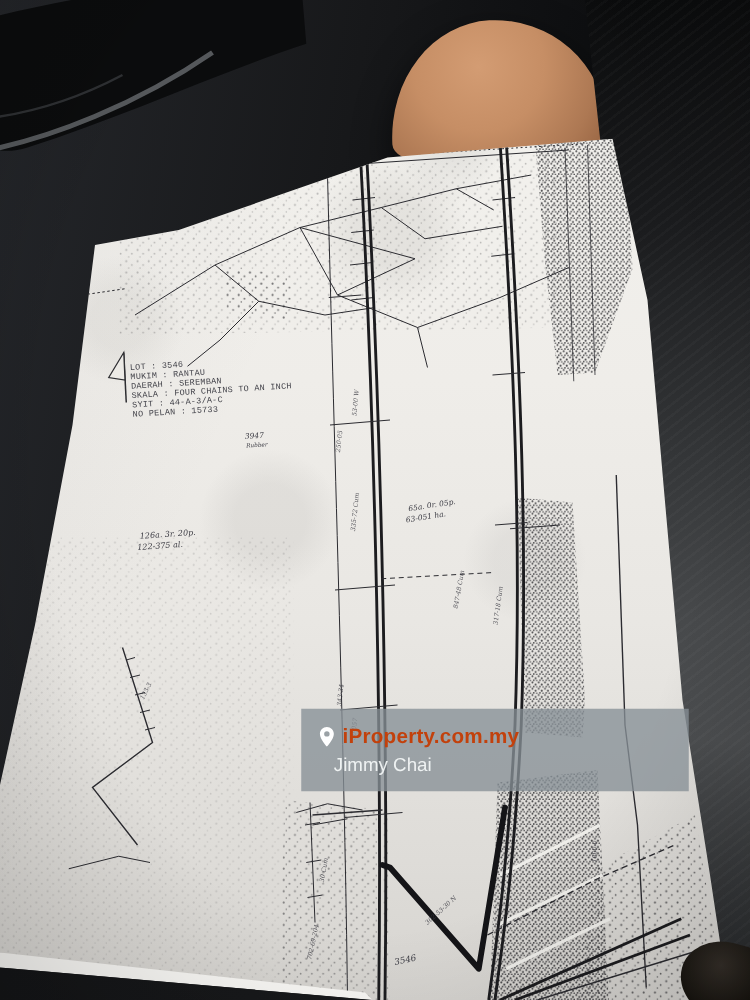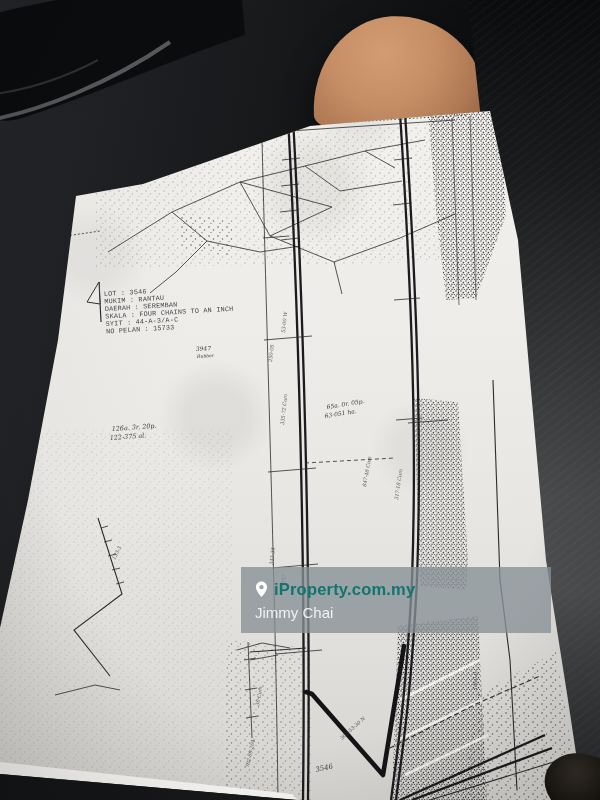--- a/index.html
+++ b/index.html
@@ -36,22 +36,22 @@
       border-radius:55% 45% 40% 60%;transform:rotate(15deg);
       background:radial-gradient(circle at 40% 32%,#352f29 0%,#17140f 60%,#0a0908 100%);}
   .handle-svg{position:absolute;left:0;top:0;}
   .vignette{position:absolute;inset:0;pointer-events:none;
       background:radial-gradient(ellipse at 50% 45%,transparent 62%,rgba(0,0,0,.16) 100%);}
   .watermark{position:absolute;left:241px;top:567px;width:310px;height:66px;
       background:rgba(134,144,150,0.78);
       display:flex;flex-direction:column;justify-content:center;gap:5px;
       padding-left:14px;box-sizing:border-box;}
   .wm-row1{display:flex;align-items:center;gap:6px;}
-  .wm-brand{font-size:16.5px;font-weight:bold;color:#0f766e;letter-spacing:.2px;}
-  .wm-agent{font-size:15px;color:rgba(245,248,248,.92);margin-left:0;font-weight:400;}
+  .wm-brand{font-size:16.5px;font-weight:bold;color:#c2410c;letter-spacing:.2px;}
+  .wm-agent{font-size:15px;color:rgba(245,248,248,.92);margin-left:12px;font-weight:400;}
   
   .ink{stroke:#2b2b30;fill:none;}
   .thin{stroke-width:.8;}
   .med{stroke-width:1.1;}
   .road{stroke:#1c1c1f;stroke-width:2.3;fill:none;}
   .vline{stroke:#141417;stroke-width:4.6;fill:none;stroke-linejoin:round;stroke-linecap:round;}
   .hdr{font-family:"Liberation Mono",monospace;font-size:6.8px;fill:#45454c;letter-spacing:.2px;}
   .lbl{font-family:"DejaVu Serif",serif;font-style:italic;fill:#3c3c44;}
   .micro{font-family:"DejaVu Serif",serif;font-style:italic;font-size:5px;fill:#3c3c44;opacity:.85;}
   .streak{stroke:#eeede9;stroke-width:2.6;}

